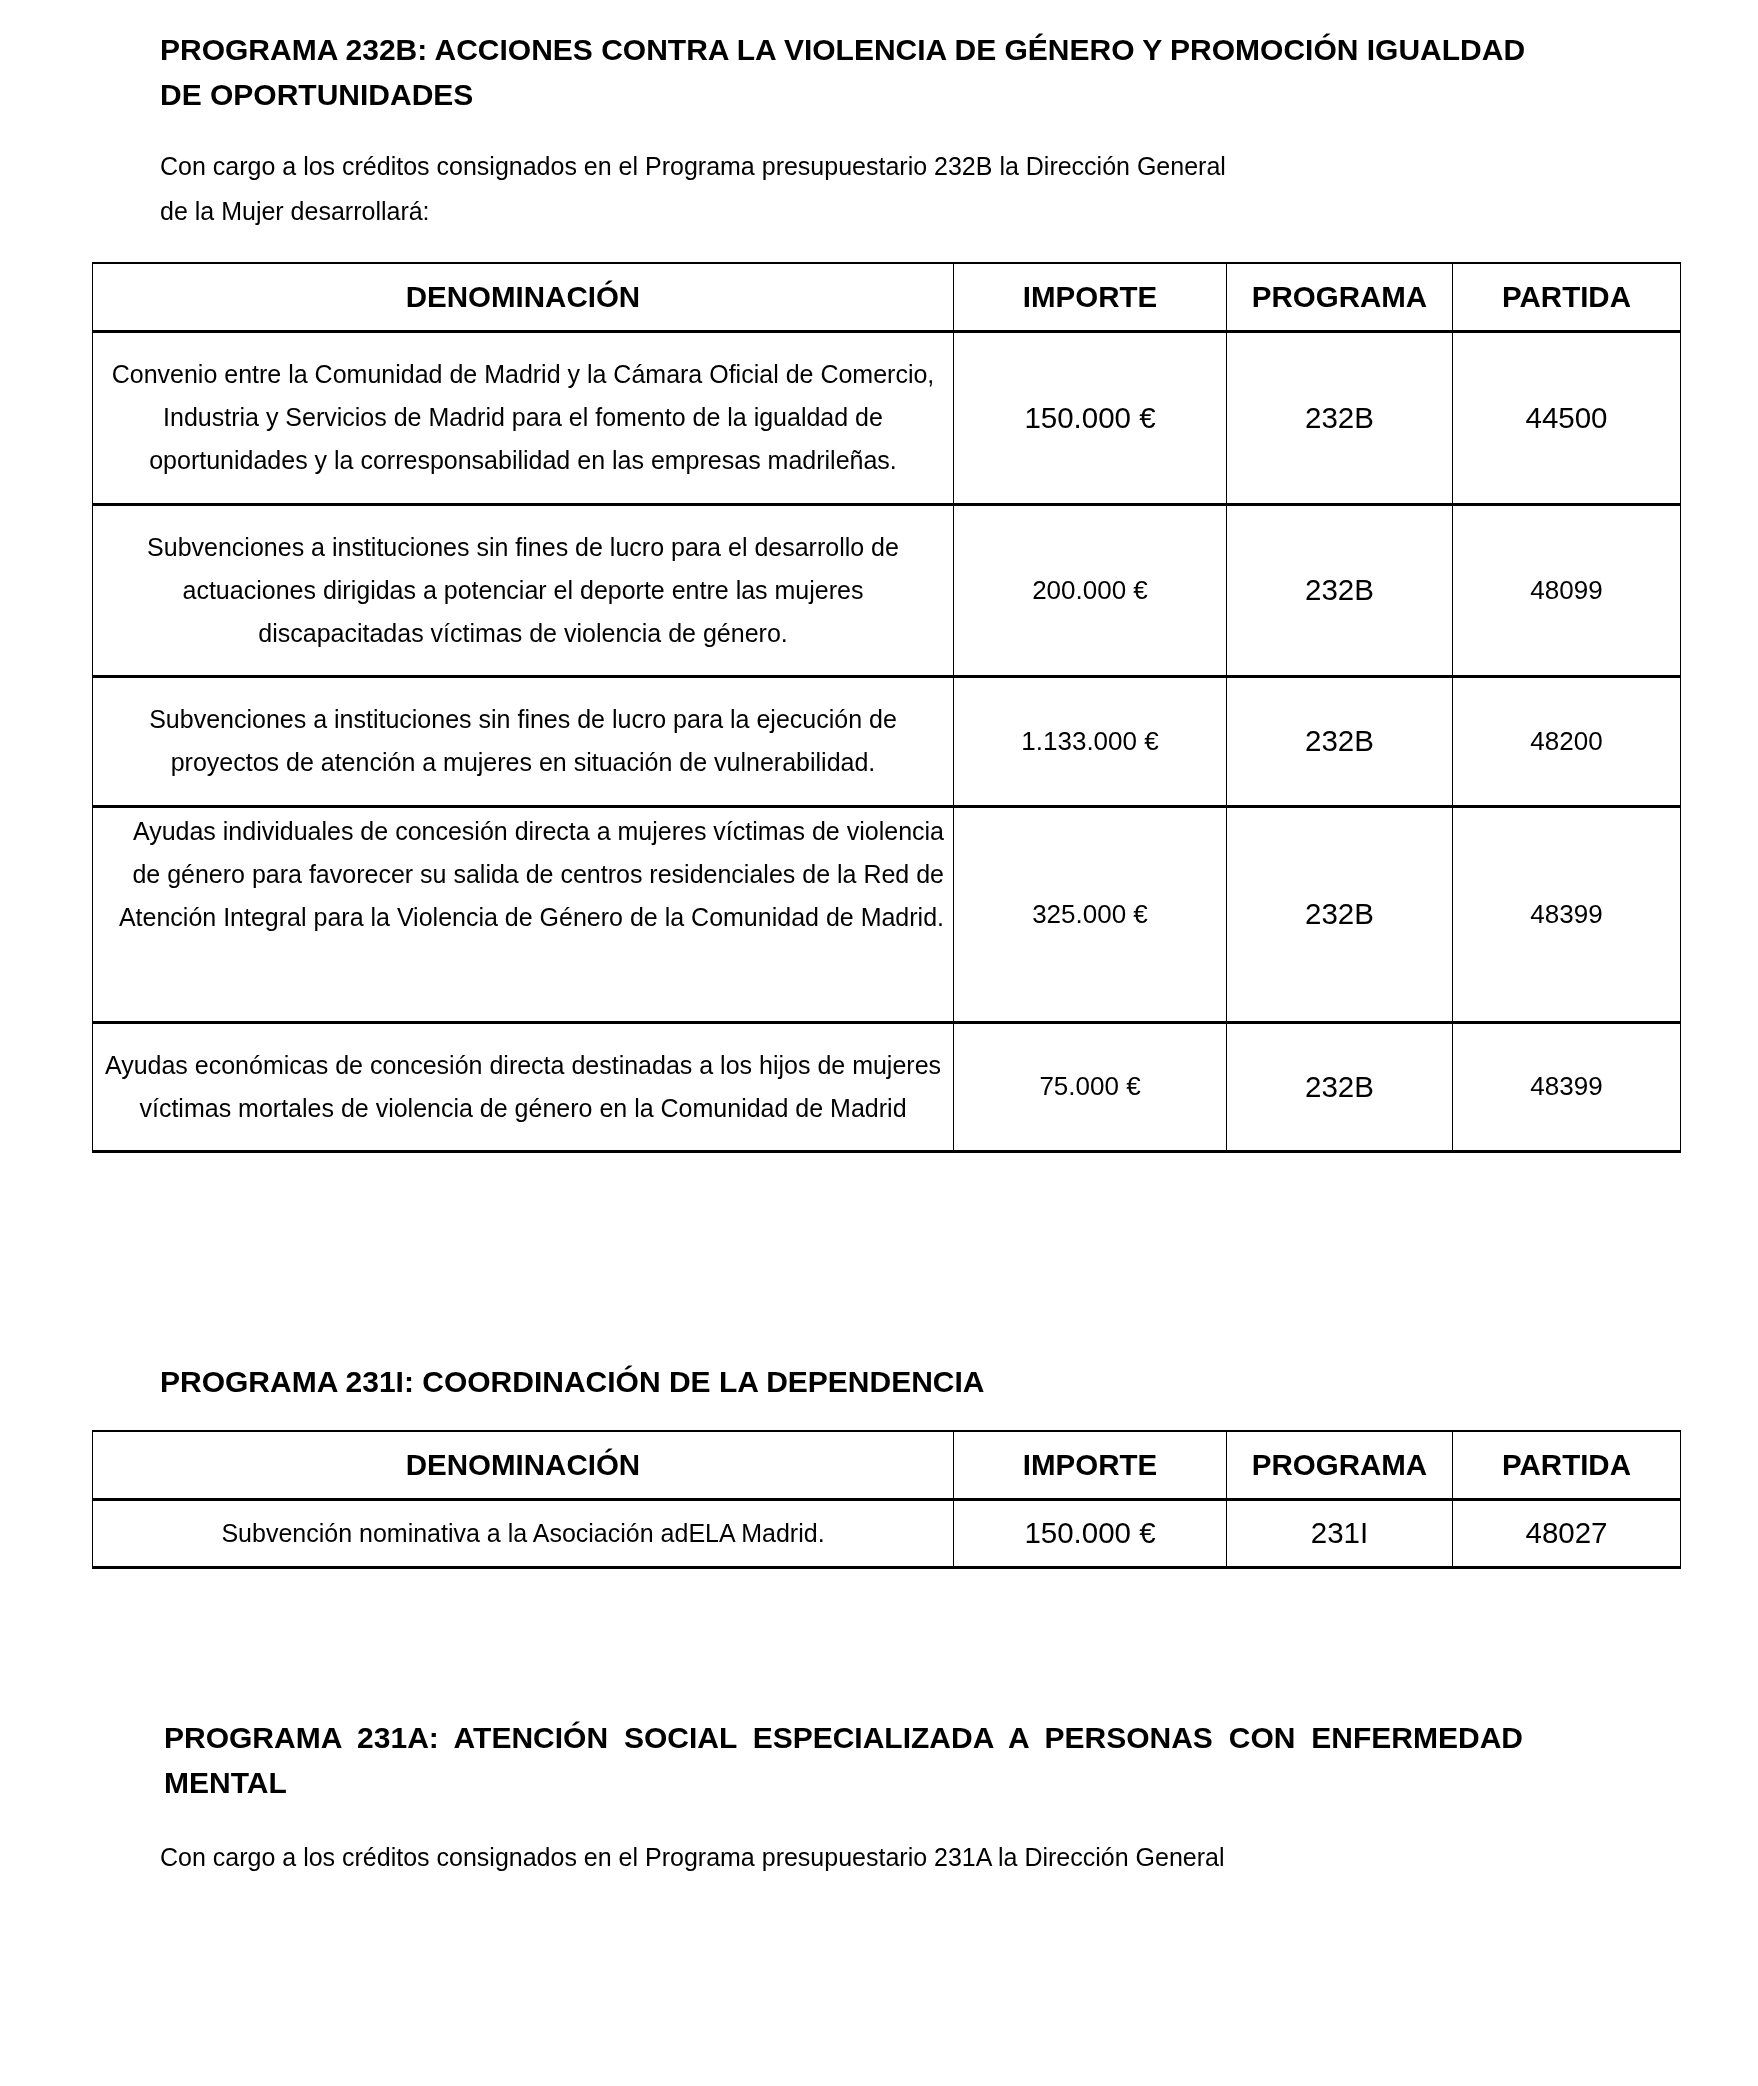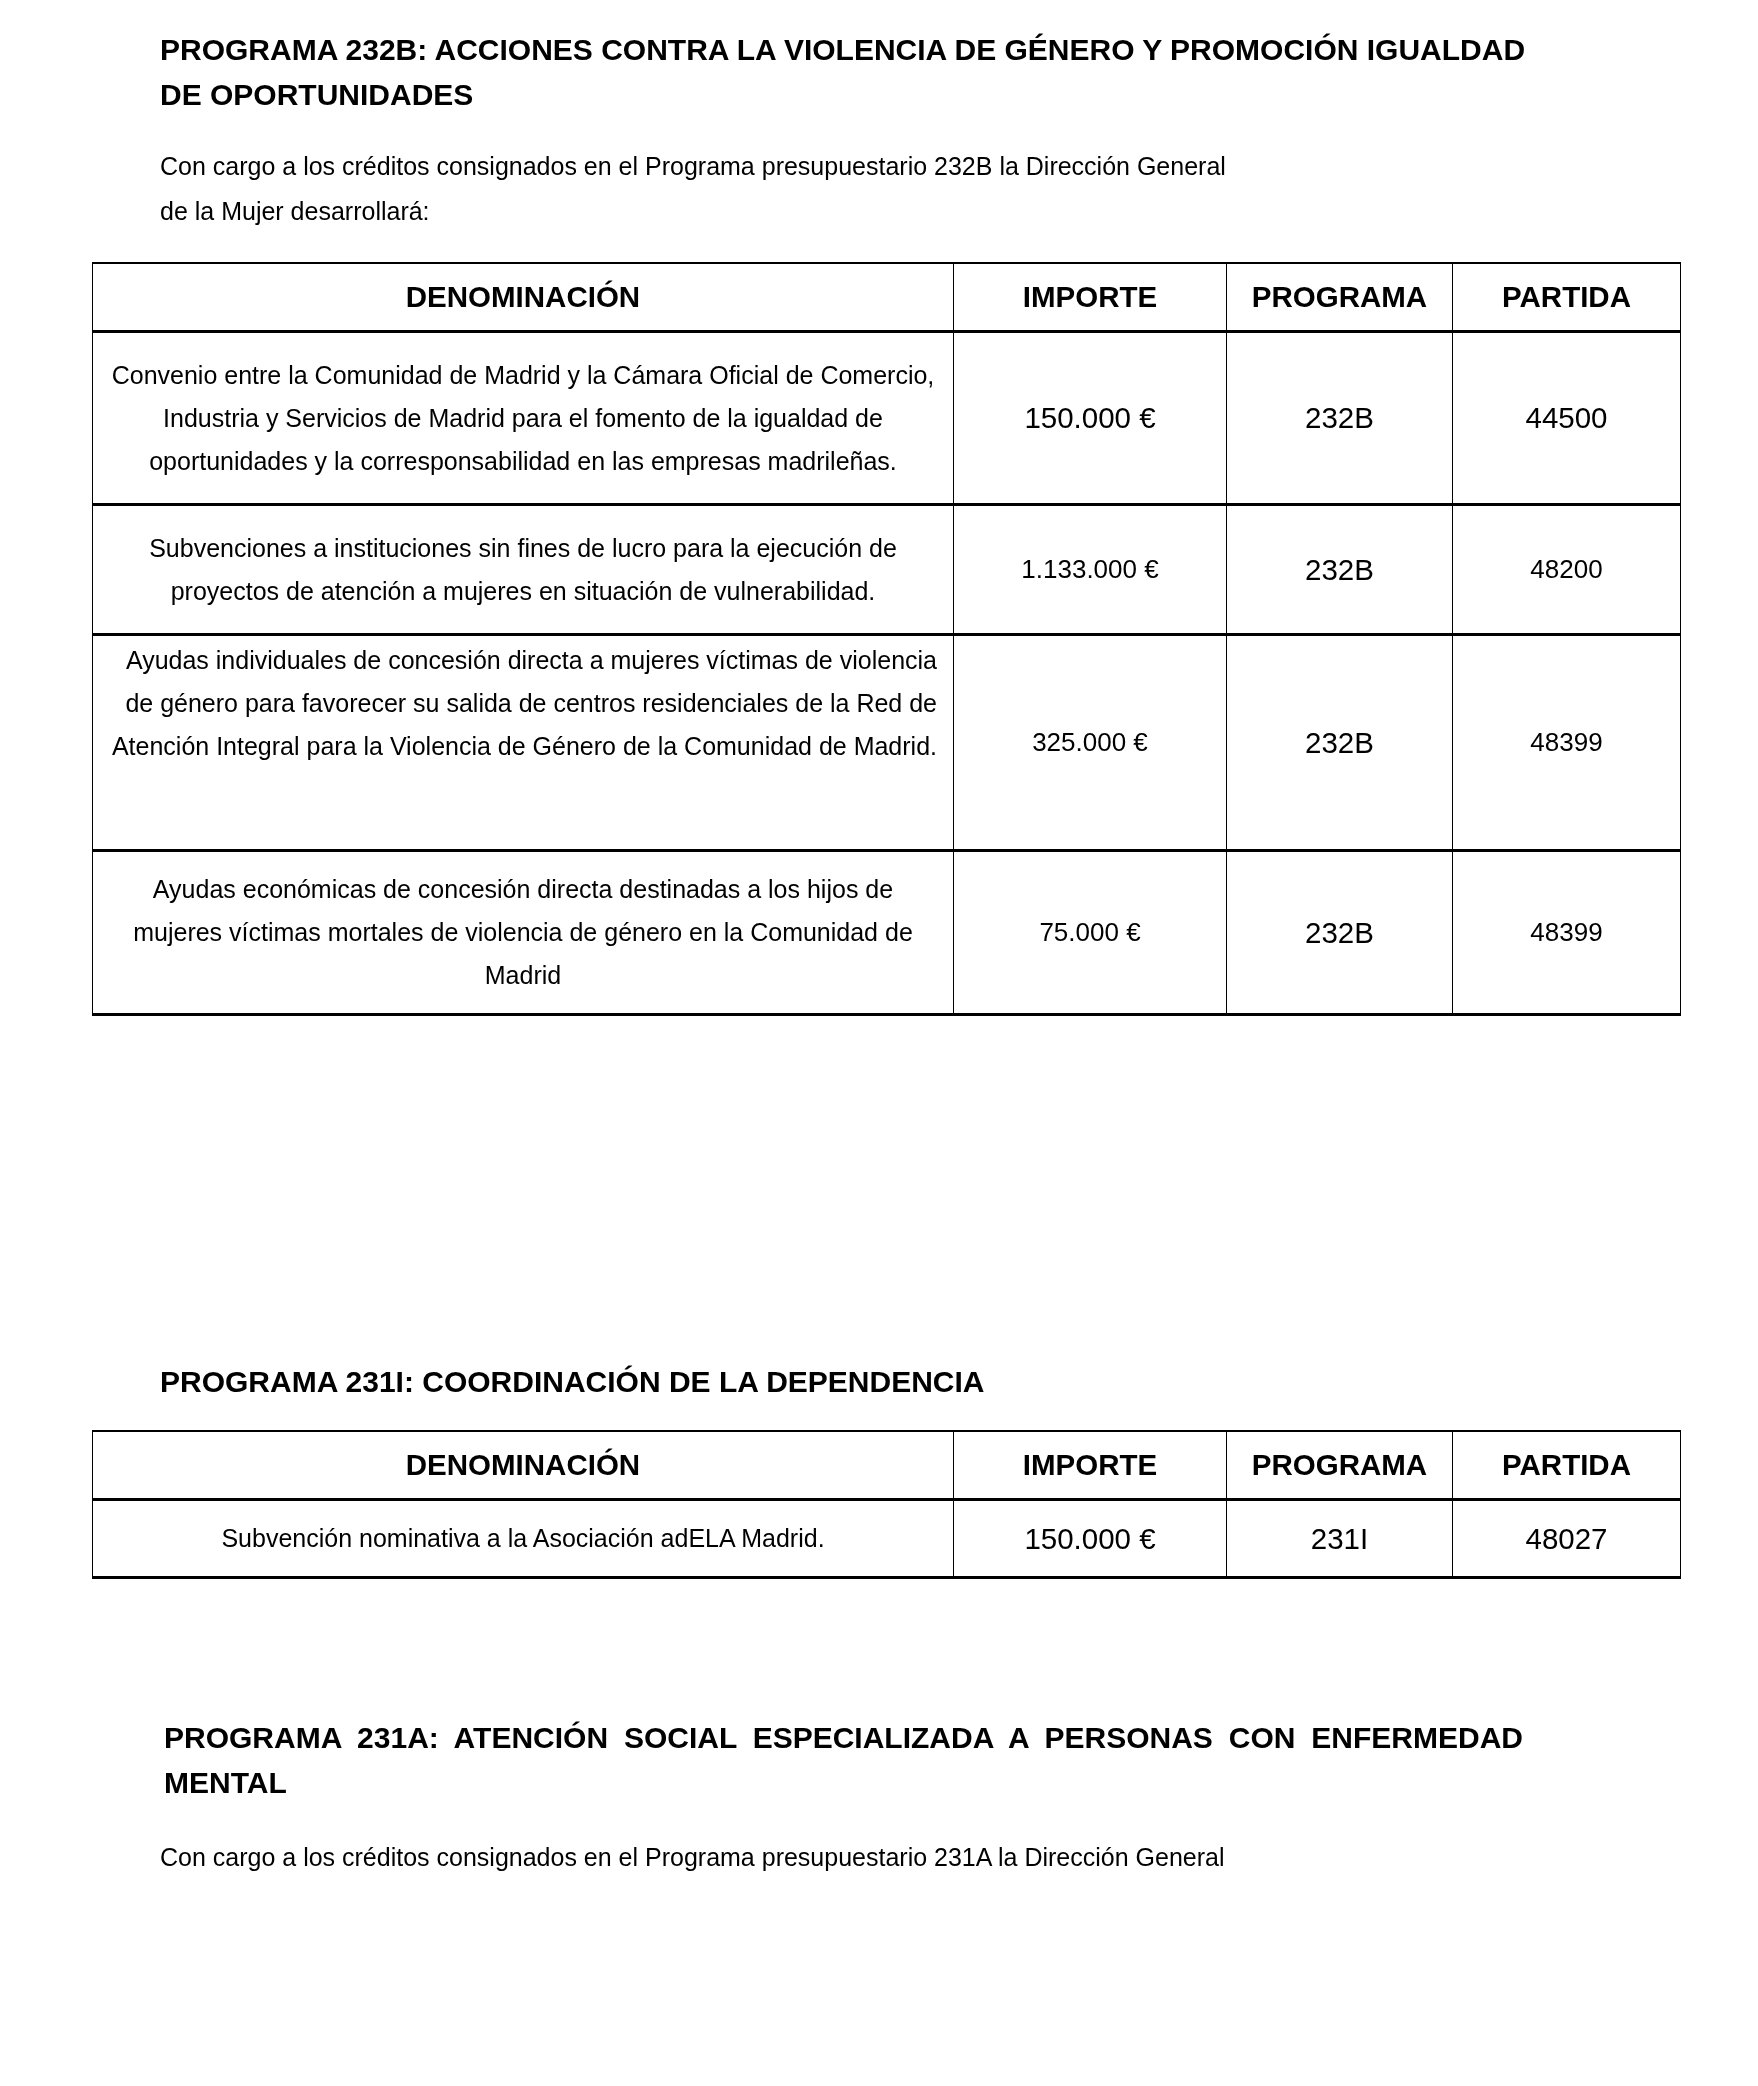--- a/index.html
+++ b/index.html
@@ -32,21 +32,21 @@
     }
     table.budget {
       position: absolute;
       border-collapse: collapse;
       table-layout: fixed;
       left: 92px;
       width: 1588px;
     }
     table.budget th, table.budget td {
       border: 1.4px solid #000;
-      padding: 16px;
+      padding: 9px;
       vertical-align: middle;
       text-align: center;
     }
     table.budget tr.row-sep > td { border-top: 3.6px solid #000; }
     table.budget thead th {
       font-weight: bold;
       font-size: 29.5px;
       border-bottom: 3.6px solid #000;
     }
     table.budget { border-top: 2.9px solid #000; border-bottom: 3.6px solid #000; }
@@ -90,20 +90,26 @@
       <th>PROGRAMA</th>
       <th>PARTIDA</th>
     </tr>
   </thead>
   <tbody>
     <tr style="height:173px;">
       <td class="denom">Convenio entre la Comunidad de Madrid y la Cámara Oficial de Comercio, Industria y Servicios de Madrid para el fomento de la igualdad de oportunidades y la corresponsabilidad en las empresas madrileñas.</td>
       <td class="num-lg">150.000 €</td>
       <td class="num-lg">232B</td>
       <td class="num-lg">44500</td>
+    </tr>
+    <tr class="row-sep" style="height:172px;">
+      <td class="denom">Subvenciones a instituciones sin fines de lucro para el desarrollo de actuaciones dirigidas a potenciar el deporte entre las mujeres discapacitadas víctimas de violencia de género.</td>
+      <td class="num-sm">200.000 €</td>
+      <td class="num-lg">232B</td>
+      <td class="num-sm">48099</td>
     </tr>
     <tr class="row-sep" style="height:130px;">
       <td class="denom">Subvenciones a instituciones sin fines de lucro para la ejecución de proyectos de atención a mujeres en situación de vulnerabilidad.</td>
       <td class="num-sm">1.133.000 €</td>
       <td class="num-lg">232B</td>
       <td class="num-sm">48200</td>
     </tr>
     <tr class="row-sep" style="height:216px;">
       <td class="denom" style="vertical-align:top; padding-top:2.9px;text-align:right;">Ayudas individuales de concesión directa a mujeres víctimas de violencia de género para favorecer su salida de centros residenciales de la Red de Atención Integral para la Violencia de Género de la Comunidad de Madrid.</td>
       <td class="num-sm">325.000 €</td>

